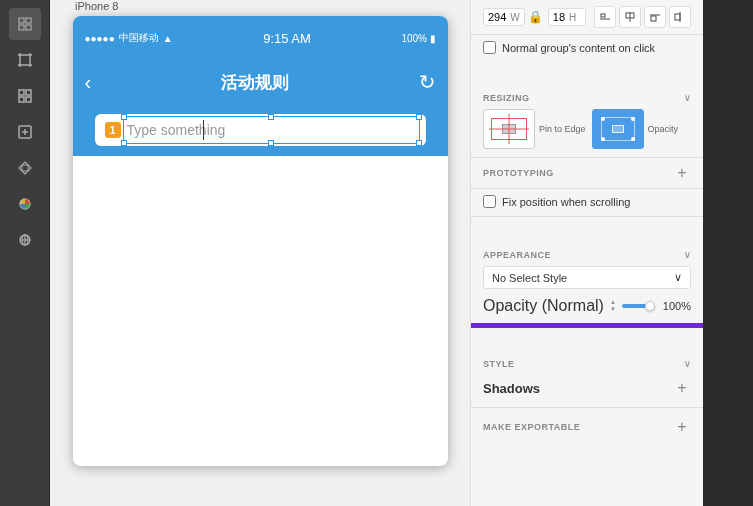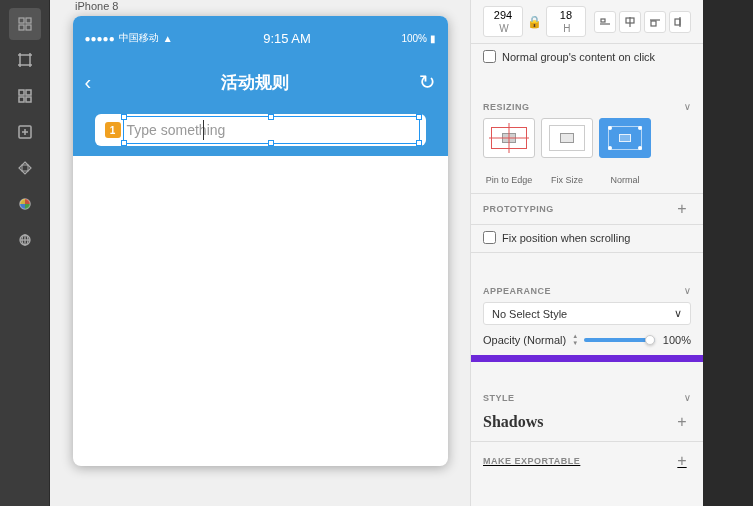--- a/index.html
+++ b/index.html
@@ -164,21 +164,20 @@
     .dim-field {
       display: flex;
       align-items: center;
       gap: 2px;
       background: white;
       border: 1px solid #ddd;
       border-radius: 3px;
       padding: 2px 4px;
       font-size: 11px;
       width: 52px;
-      flex-direction: column;
     }
 
     .dim-label { color: #888; font-size: 10px; margin-left: 2px; }
 
     .lock-icon { color: #aaa; font-size: 12px; }
 
     .dim-buttons {
       display: flex;
       gap: 3px;
       margin-left: 4px;
@@ -211,23 +210,23 @@
 
     
     .resizing-grid {
       display: flex;
       gap: 6px;
       margin-top: 6px;
     }
 
     .resize-option {
       display: flex;
-      flex-direction: column;
-      align-items: center;
-      gap: 17px;
+      flex-direction: row;
+      align-items: center;
+      gap: 4px;
       cursor: pointer;
     }
 
     .resize-box {
       width: 52px;
       height: 40px;
       border: 1px solid #ccc;
       border-radius: 3px;
       background: white;
       position: relative;
@@ -250,21 +249,21 @@
     
     .prototyping-header {
       display: flex;
       align-items: center;
       justify-content: space-between;
       padding: 6px 12px;
       border-bottom: 1px solid #ddd;
     }
 
     
-    .appearance-section { padding: 8px 12px; border-bottom: 7px solid #6d28d9; }
+    .appearance-section { padding: 8px 12px; border-bottom: 5px solid #6d28d9; }
 
     .layer-style-select {
       width: 100%;
       background: white;
       border: 1px solid #ddd;
       border-radius: 3px;
       padding: 4px 8px;
       font-size: 11px;
       color: #333;
       display: flex;
@@ -274,21 +273,21 @@
       margin-top: 6px;
     }
 
     .opacity-row {
       display: flex;
       align-items: center;
       gap: 6px;
       margin-top: 8px;
     }
 
-    .opacity-label { font-size: 11px; color: #333; flex: none; }
+    .opacity-label { font-size: 16px; color: #333; flex: none; }
     .opacity-stepper { display: flex; flex-direction: column; gap: 0; cursor: pointer; }
     .stepper-up, .stepper-down { font-size: 6px; color: #888; line-height: 1.2; }
 
     .opacity-slider-track {
       flex: 1;
       height: 4px;
       background: #e0e0e0;
       border-radius: 2px;
       position: relative;
     }
@@ -328,41 +327,39 @@
     }
 
     .style-row {
       display: flex;
       align-items: center;
       justify-content: space-between;
       padding: 4px 0;
     }
 
     .style-name {
-      font-size: 16px;
+      font-size: 13px;
       font-weight: 600;
       color: #333;
-      font-family: Liberation Serif, serif;
     }
 
     .add-btn {
       width: 18px;
       height: 18px;
       display: flex;
       align-items: center;
       justify-content: center;
       color: #888;
       font-size: 16px;
       cursor: pointer;
     }
 
     
     .export-section {
       padding: 6px 12px;
-      text-decoration: underline;
     }
 
     .export-row {
       display: flex;
       align-items: center;
       justify-content: space-between;
       padding: 4px 0;
     }
 
     .canvas-wrapper {
@@ -552,42 +549,33 @@
             <div style="position:relative; width:40px; height:30px;">
               <div style="position:absolute; top:4px; left:2px; right:2px; bottom:4px; border:1px solid #e05555;"></div>
               <div style="position:absolute; top:50%; left:50%; transform:translate(-50%,-50%); width:14px; height:10px; background:#d0d0d0; border:1px solid #999;"></div>
               <div style="position:absolute; top:50%; left:0; right:0; height:1px; background:#e05555; transform:translateY(-50%);"></div>
               <div style="position:absolute; left:50%; top:0; bottom:0; width:1px; background:#e05555; transform:translateX(-50%);"></div>
             </div>
           </div>
           <span class="resize-label">Pin to Edge</span>
         </div>
 
-        <div class="resize-option">
-          <div class="resize-box">
-            <div style="position:relative; width:40px; height:30px;">
-              <div style="position:absolute; top:2px; left:2px; right:2px; bottom:2px; border:1px solid #ccc;"></div>
-              <div style="position:absolute; top:50%; left:50%; transform:translate(-50%,-50%); width:14px; height:10px; background:#e8e8e8; border:1px solid #999;"></div>
-            </div>
-          </div>
-          <span class="resize-label">Fix Size</span>
-        </div>
 
         <div class="resize-option">
           <div class="resize-box preview-box">
             <div style="position:relative; width:40px; height:30px;">
               <div style="position:absolute; top:3px; left:3px; right:3px; bottom:3px; border:1px solid rgba(255,255,255,0.6);"></div>
               <div style="position:absolute; top:3px; left:3px; width:4px; height:4px; background:white; border-radius:50%;"></div>
               <div style="position:absolute; top:3px; right:3px; width:4px; height:4px; background:white; border-radius:50%;"></div>
               <div style="position:absolute; bottom:3px; left:3px; width:4px; height:4px; background:white; border-radius:50%;"></div>
               <div style="position:absolute; bottom:3px; right:3px; width:4px; height:4px; background:white; border-radius:50%;"></div>
               <div style="position:absolute; top:50%; left:50%; transform:translate(-50%,-50%); width:12px; height:8px; background:rgba(255,255,255,0.3); border:1px solid rgba(255,255,255,0.8);"></div>
             </div>
           </div>
-          <span class="resize-label">Normal</span>
+          <span class="resize-label">Opacity</span>
         </div>
       </div>
     </div>
 
     <div class="prototyping-header">
       <span class="section-label">PROTOTYPING</span>
       <span class="add-btn">+</span>
     </div>
     <div class="checkbox-row" style="border-bottom:1px solid #ddd; padding-bottom:8px;">
       <input type="checkbox" style="">

